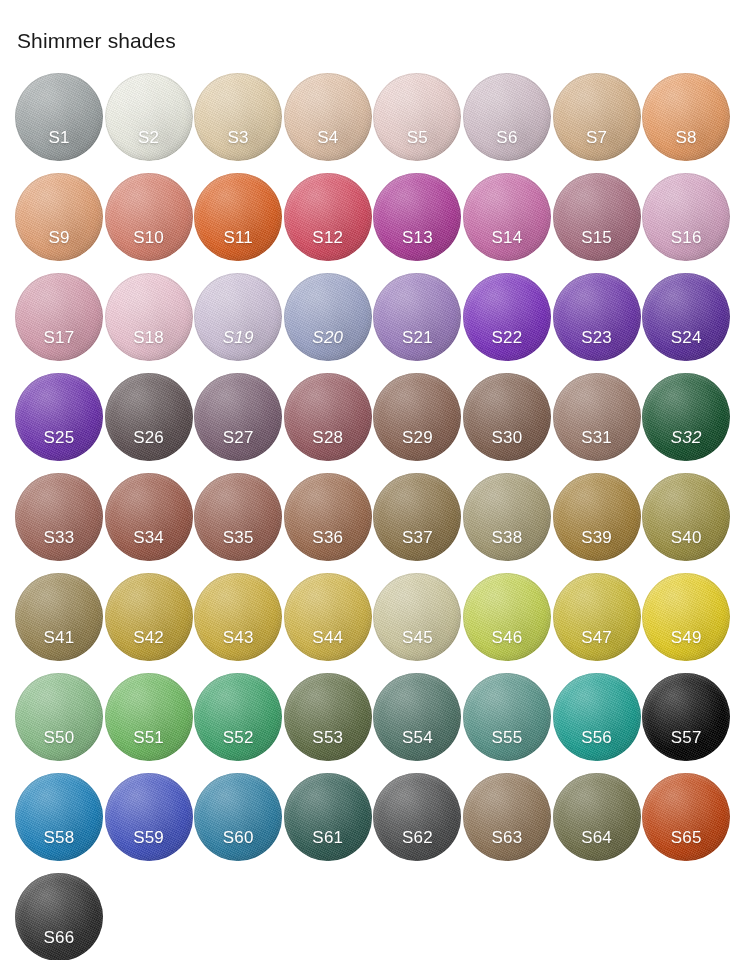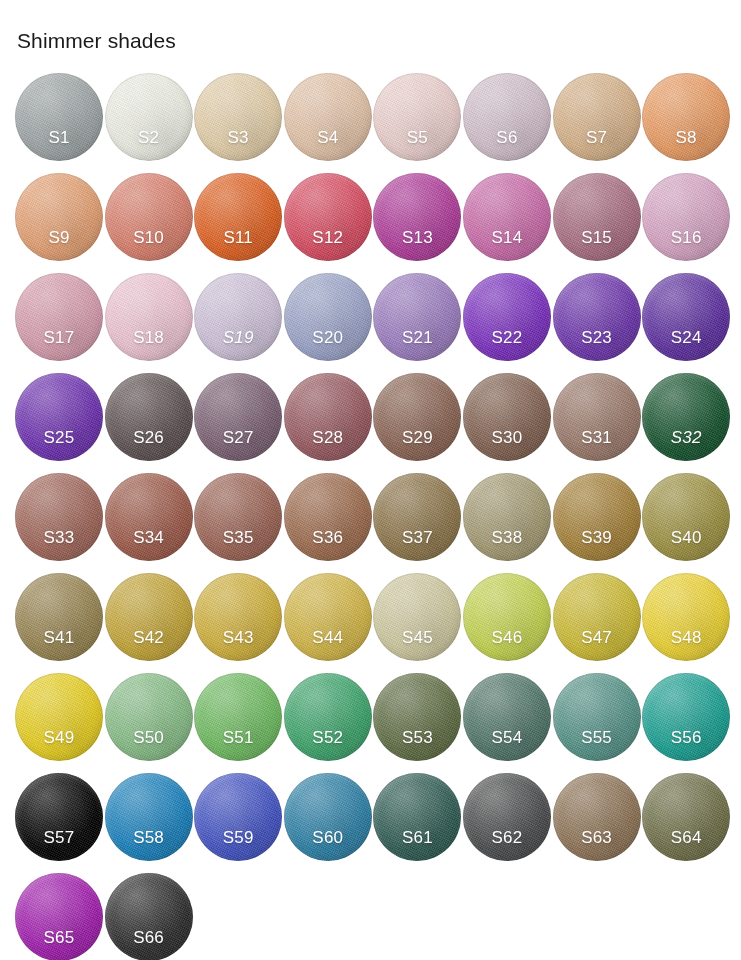--- a/index.html
+++ b/index.html
@@ -209,21 +209,21 @@
       <span class="grain"></span>
       <span class="rim"></span>
       <span class="swatch-label">S18</span>
     </div>
     <div class="swatch" style="background: rgb(207, 194, 218); font-style: italic;">
       <span class="surface"></span>
       <span class="grain"></span>
       <span class="rim"></span>
       <span class="swatch-label">S19</span>
     </div>
-    <div class="swatch" style="background: rgb(155, 164, 201);">
+    <div class="swatch" style="background: rgb(155, 164, 201); font-style: italic;">
       <span class="surface"></span>
       <span class="grain"></span>
       <span class="rim"></span>
       <span class="swatch-label">S20</span>
     </div>
     <div class="swatch" style="background: rgb(155, 124, 192);">
       <span class="surface"></span>
       <span class="grain"></span>
       <span class="rim"></span>
       <span class="swatch-label">S21</span>
@@ -377,26 +377,20 @@
       <span class="grain"></span>
       <span class="rim"></span>
       <span class="swatch-label">S46</span>
     </div>
     <div class="swatch" style="background: rgb(205, 187, 50);">
       <span class="surface"></span>
       <span class="grain"></span>
       <span class="rim"></span>
       <span class="swatch-label">S47</span>
     </div>
-    <div class="swatch" style="background: rgb(237, 211, 49);">
-      <span class="surface"></span>
-      <span class="grain"></span>
-      <span class="rim"></span>
-      <span class="swatch-label">S48</span>
-    </div>
     <div class="swatch" style="background: rgb(232, 207, 30);">
       <span class="surface"></span>
       <span class="grain"></span>
       <span class="rim"></span>
       <span class="swatch-label">S49</span>
     </div>
     <div class="swatch" style="background: rgb(134, 189, 134);">
       <span class="surface"></span>
       <span class="grain"></span>
       <span class="rim"></span>
@@ -479,21 +473,21 @@
       <span class="grain"></span>
       <span class="rim"></span>
       <span class="swatch-label">S63</span>
     </div>
     <div class="swatch" style="background: rgb(111, 111, 72); text-decoration: underline;">
       <span class="surface"></span>
       <span class="grain"></span>
       <span class="rim"></span>
       <span class="swatch-label">S64</span>
     </div>
-    <div class="swatch" style="background: #a21caf;">
+    <div class="swatch" style="background: #c2410c;">
       <span class="surface"></span>
       <span class="grain"></span>
       <span class="rim"></span>
       <span class="swatch-label">S65</span>
     </div>
     <div class="swatch" style="background: rgb(44, 44, 44);">
       <span class="surface"></span>
       <span class="grain"></span>
       <span class="rim"></span>
       <span class="swatch-label">S66</span>

